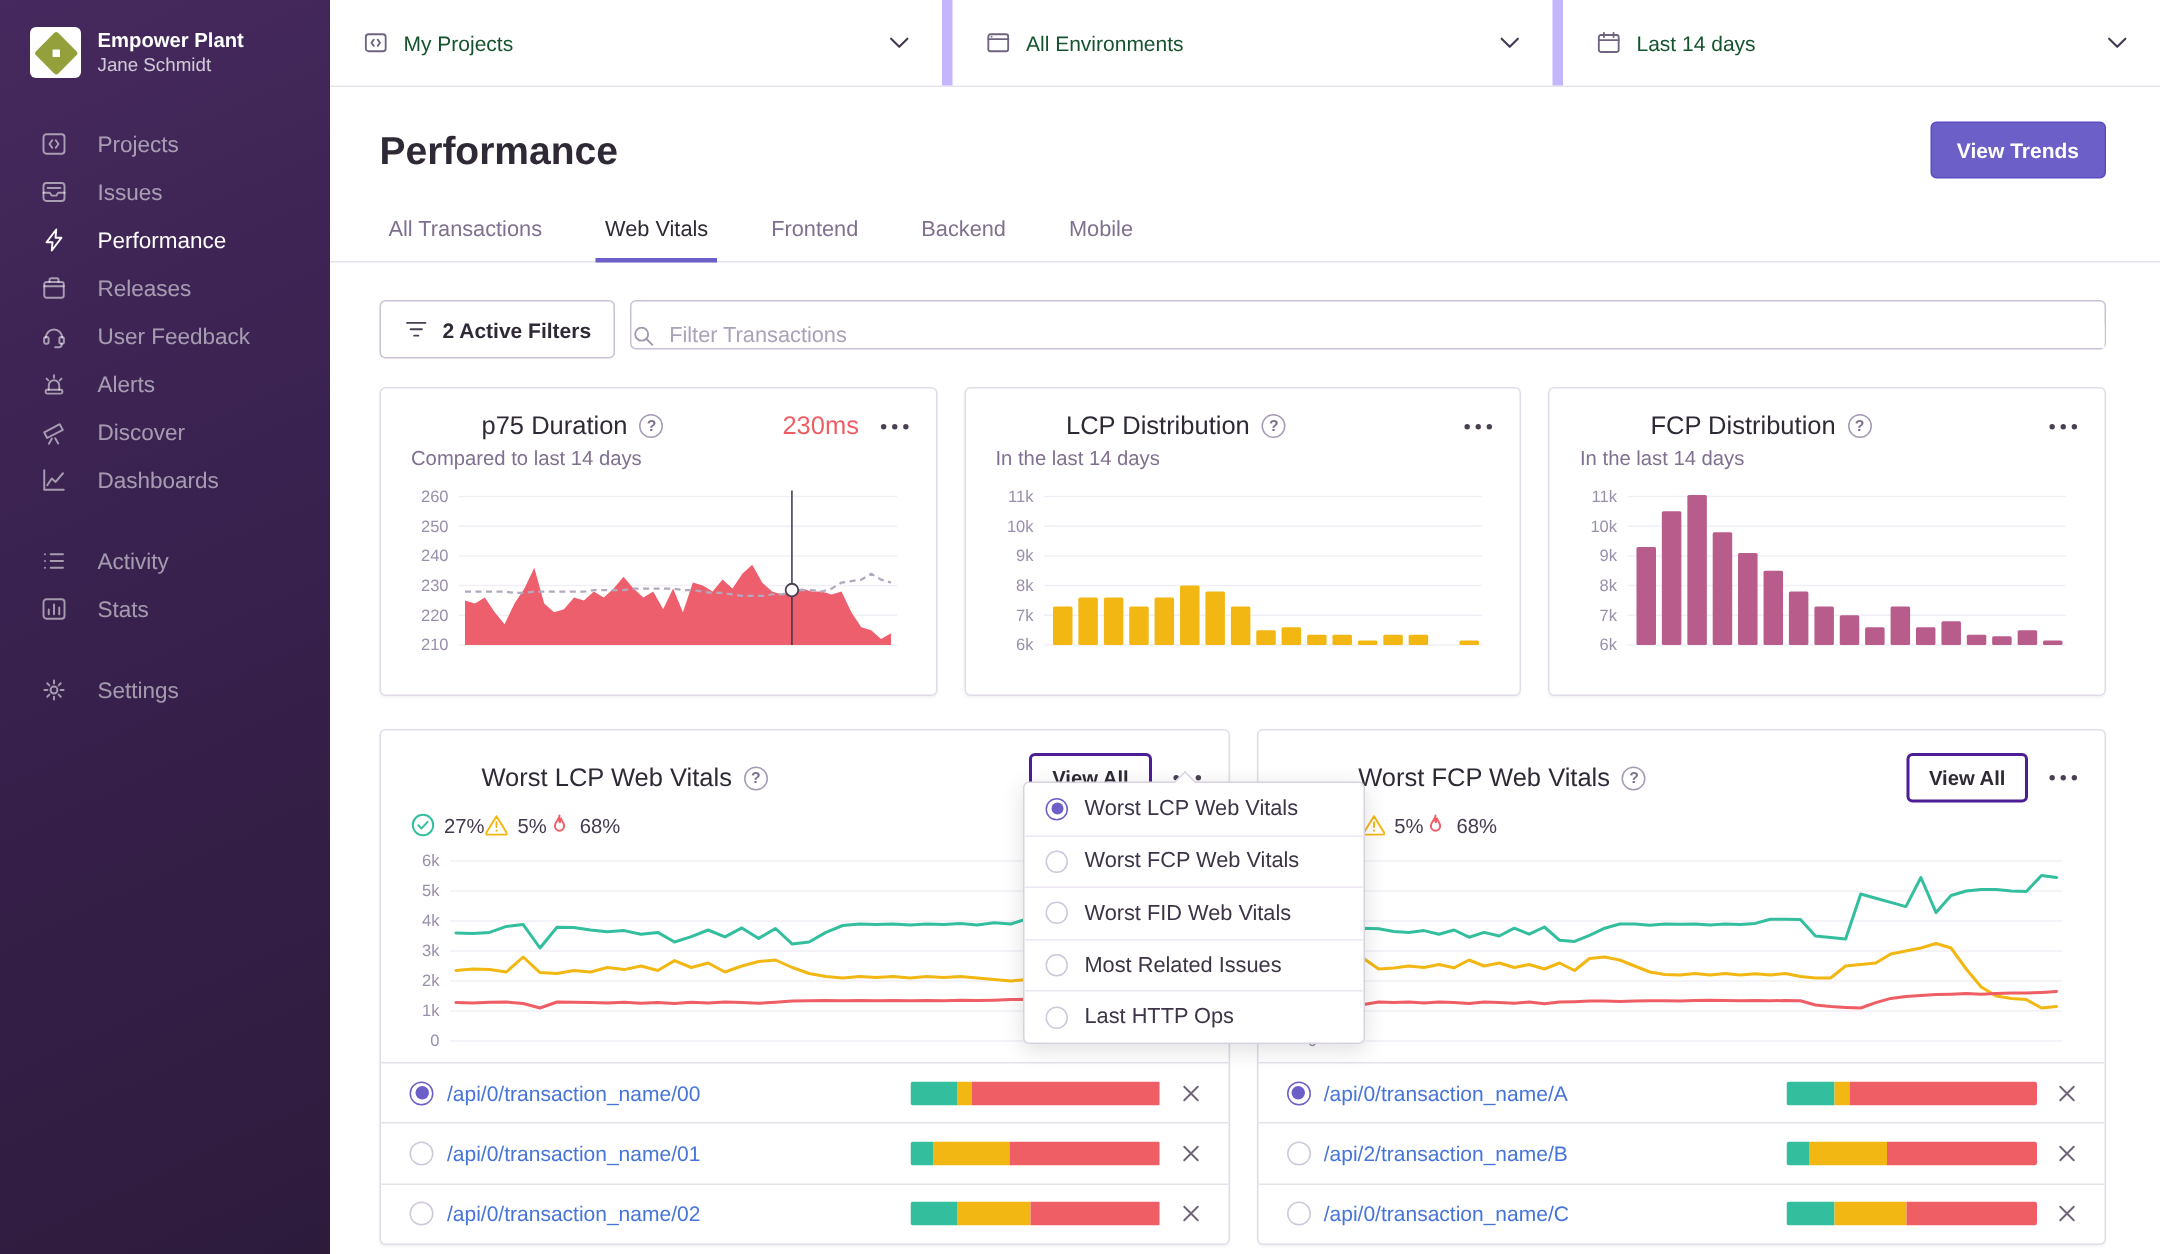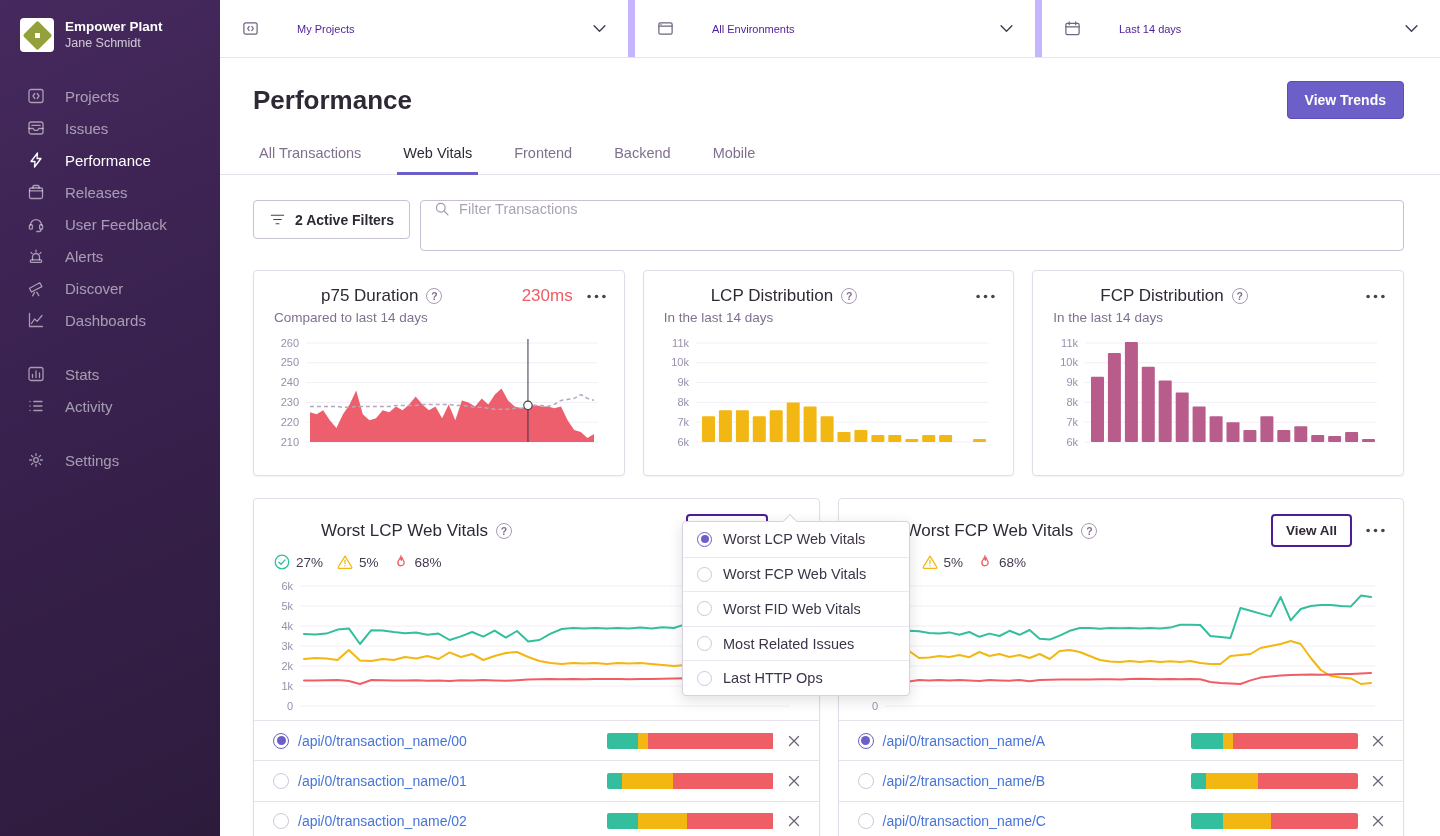--- a/index.html
+++ b/index.html
@@ -24,59 +24,59 @@
 
   
   .right-col { flex:1; display:flex; flex-direction:column; min-width:0; }
 
   
   .topbar { height:58px; display:flex; align-items:stretch; border-bottom:1px solid #e8e3ee; background:#fff; flex:0 0 58px; }
   .tb-item { display:flex; align-items:center; gap:10px; padding:0 22px; cursor:pointer; }
   .tb-item + .tb-item { border-left:7px solid #c4b5fd; }
   .tb-item:nth-child(1){ width:408px; } .tb-item:nth-child(2){ width:407px; } .tb-item:nth-child(3){ flex:1; }
   .tb-icn { color:#6f6380; display:flex; }
-  .tb-label { font-size:11px; color:#4c1d95; font-weight:500; flex:1;margin-left:28px; }
+  .tb-label { font-size:14px; color:#14532d; font-weight:500; flex:1; }
   .tb-chev { color:#453a52; display:flex; }
 
   .main { flex:1; padding:0 36px 0 33px; position:relative; }
 
   
   .page-head { display:flex; align-items:center; margin-top:23px; }
   .page-title { font-size:26px; font-weight:600; color:#2f2936; }
   .spacer { flex:1; }
   .btn-primary { background:#6C5FC7; border:1px solid #5b4cc0; color:#fff; font-weight:700; font-size:14px; padding:10px 17px; border-radius:4px; cursor:pointer; font-family:inherit; }
 
   
   .tabs-wrap { margin:20px -36px 0 -33px; padding:0 36px 0 33px; border-bottom:1px solid #e7e1ec; display:flex; gap:30px; }
   .tab { font-size:14.5px; color:#80708f; padding:6px 6px 11px 6px; cursor:pointer; border-bottom:3px solid transparent; margin-bottom:-1px; }
   .tab.active { color:#2f2936; font-weight:500; border-bottom-color:#6C5FC7; }
 
   
   .filter-row { display:flex; gap:10px; margin-top:25px; }
   .btn-filters { display:flex; align-items:center; gap:9px; background:#fff; border:1px solid #c9c0d4; border-radius:4px; padding:0 15px; height:39px; font-size:14px; font-weight:700; color:#2f2936; cursor:pointer; font-family:inherit; }
   .btn-filters .icn { color:#4a4052; display:flex; }
-  .search-box { flex:1; display:flex; align-items:flex-start; gap:9px; border:1px solid #c9c0d4; border-radius:4px; padding:0 13px; height:51px; }
+  .search-box { flex:1; display:flex; align-items:flex-end; gap:9px; border:1px solid #c9c0d4; border-radius:4px; padding:0 0; height:33px; }
   .search-box .icn { color:#a198ad; display:flex; }
   .search-box input { border:none; outline:none; flex:1; font-size:14.5px; font-family:inherit; color:#2f2936; }
   .search-box input::placeholder { color:#aca2b8; }
 
   
   .card { background:#fff; border:1px solid #e2dce9; border-radius:4px; box-shadow:0 1px 2px rgba(47,41,54,.05); position:relative; }
   .grid3 { margin-top:19px; display:grid; grid-template-columns:repeat(3,1fr); gap:18px; height:206px; }
   .grid2 { margin-top:22px; display:grid; grid-template-columns:repeat(2,1fr); gap:18px; height:344px; }
   .card-hd { display:flex; align-items:center; padding:15px 18px 0 20px; }
   .card-title { font-size:17px; font-weight:500; color:#2f2936; display:flex; align-items:center; gap:8px;margin-left:47px; }
   .help-badge { width:16px; height:16px; border-radius:50%; border:1px solid #a79ab5; color:#80708f; font-size:10.5px; display:inline-flex; align-items:center; justify-content:center; font-weight:700; cursor:pointer; }
   .card-sub { font-size:13.5px; color:#80708f; padding:4px 20px 0 20px; }
   .hd-value { font-size:17px; font-weight:500; color:#ef5d64; }
   .dots-btn { color:#4a4052; display:flex; cursor:pointer; margin-left:14px; }
   .mini-chart { margin:8px 0 0 12px; }
 
   .btn-viewall { background:#fff; border:2px solid #4c1d95; border-radius:4px; font-size:13.5px; font-weight:700; color:#2f2936; padding:7px 13px; cursor:pointer; font-family:inherit; }
-  .stats-row { display:flex; align-items:center; gap:14px; padding:7px 20px 0 20px; font-size:13.5px; font-weight:500; color:#443a50; }
+  .stats-row { display:flex; align-items:center; padding:7px 20px 0 20px; font-size:13.5px; font-weight:500; color:#443a50; }
   .stat { display:flex; align-items:center; gap:6px; }
   .stat .icn { display:flex; }
 
   .tx-rows { position:absolute; left:0; right:0; bottom:0; }
   .tx-row { height:40.3px; border-top:1px solid #e7e1ec; display:flex; align-items:center; padding:0 17px 0 19px; }
   .tx-link { color:#4674d9; font-size:14px; margin-left:9px; cursor:pointer; }
   .tx-bar { width:167px; height:16px; border-radius:2px; overflow:hidden; display:flex; margin-left:auto; }
   .tx-bar span { height:100%; }
   .tx-close { margin-left:12px; color:#6e6277; display:flex; cursor:pointer; }
 
@@ -181,34 +181,34 @@
               <path d="M4.5 12.5 7.5 8l2.6 2.3L15 4.5"></path>
             </svg>
           </span>
           <span>Dashboards</span>
         </div>
       </div>
       <div class="nav-group">
         <div class="nav-item">
           <span class="icn">
             <svg width="18" height="18" viewBox="0 0 18 18" fill="none" stroke="currentColor" stroke-width="1.3" stroke-linecap="round" stroke-linejoin="round">
+              <path d="M3 4.5h.01M3 9h.01M3 13.5h.01"></path>
+              <path d="M6.8 4.5H15M6.8 9H15M6.8 13.5H15"></path>
+            </svg>
+          </span>
+          <span>Activity</span>
+        </div>
+        <div class="nav-item">
+          <span class="icn">
+            <svg width="18" height="18" viewBox="0 0 18 18" fill="none" stroke="currentColor" stroke-width="1.3" stroke-linecap="round" stroke-linejoin="round">
               <rect x="2" y="2.5" width="14" height="13" rx="2"></rect>
               <path d="M5.5 12.5V9.3M9 12.5V6M12.5 12.5V8"></path>
             </svg>
           </span>
           <span>Stats</span>
-        </div>
-        <div class="nav-item">
-          <span class="icn">
-            <svg width="18" height="18" viewBox="0 0 18 18" fill="none" stroke="currentColor" stroke-width="1.3" stroke-linecap="round" stroke-linejoin="round">
-              <path d="M3 4.5h.01M3 9h.01M3 13.5h.01"></path>
-              <path d="M6.8 4.5H15M6.8 9H15M6.8 13.5H15"></path>
-            </svg>
-          </span>
-          <span>Activity</span>
         </div>
       </div>
       <div class="nav-group">
         <div class="nav-item">
           <span class="icn">
             <svg width="18" height="18" viewBox="0 0 18 18" fill="none" stroke="currentColor" stroke-width="1.3" stroke-linecap="round" stroke-linejoin="round">
               <circle cx="9" cy="9" r="2.3"></circle>
               <path d="M9 2.6v2M9 13.4v2M2.6 9h2M13.4 9h2M4.5 4.5l1.4 1.4M12.1 12.1l1.4 1.4M13.5 4.5l-1.4 1.4M5.9 12.1l-1.4 1.4"></path>
             </svg>
           </span>

